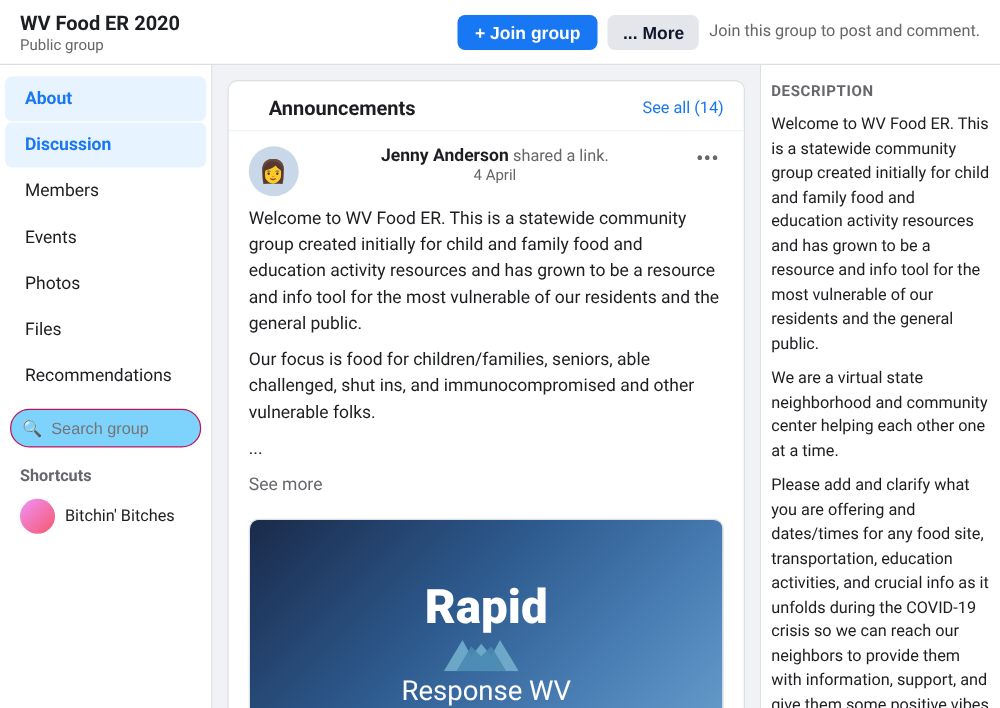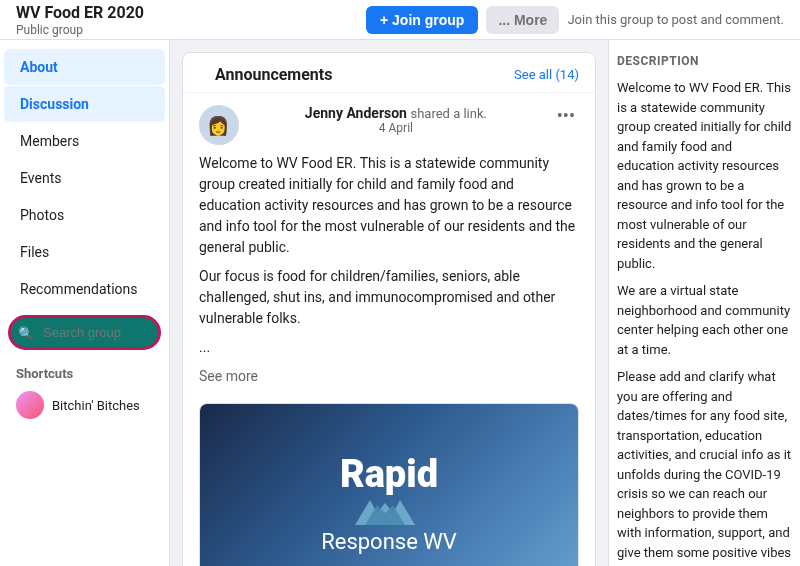--- a/index.html
+++ b/index.html
@@ -5,21 +5,21 @@
     * { box-sizing: border-box; margin: 0; padding: 0; }
     body { font-family: -apple-system, BlinkMacSystemFont, 'Segoe UI', Roboto, Arial, sans-serif; font-size: 14px; background: #f0f2f5; color: #1c1e21; }
 
     
     .top-bar {
       background: #fff;
       border-bottom: 1px solid #dddfe2;
       display: flex;
       align-items: center;
       padding: 0 16px;
-      height: 40px;
+      height: 52px;
       position: relative;
     }
     .group-name {
       font-weight: 700;
       font-size: 16px;
       color: #1c1e21;
     }
     .group-type {
       font-size: 12px;
       color: #65676b;
@@ -40,21 +40,21 @@
       padding: 6px 14px;
       font-weight: 600;
       font-size: 14px;
       cursor: pointer;
       display: flex;
       align-items: center;
       gap: 5px;
     }
     .btn-more {
       background: #e4e6eb;
-      color: #737373;
+      color: #0f172a;
       border: none;
       border-radius: 6px;
       padding: 6px 12px;
       font-weight: 600;
       font-size: 14px;
       cursor: pointer;
       display: flex;
       align-items: center;
       gap: 4px;
     }
@@ -91,25 +91,25 @@
       background: #e7f3ff;
       color: #1877f2;
       font-weight: 700;
     }
     .sidebar-search {
       margin: 8px 8px 12px 8px;
       position: relative;
     }
     .sidebar-search input {
       width: 100%;
-      border: 3px solid #be185d;
+      border: 1px solid #be185d;
       border-radius: 20px;
       padding: 7px 12px 7px 32px;
       font-size: 13px;
-      background: #0f766e;
+      background: #7dd3fc;
       outline: none;
     }
     .sidebar-search-icon {
       position: absolute;
       left: 10px;
       top: 50%;
       transform: translateY(-50%);
       color: #65676b;
       font-size: 13px;
     }

